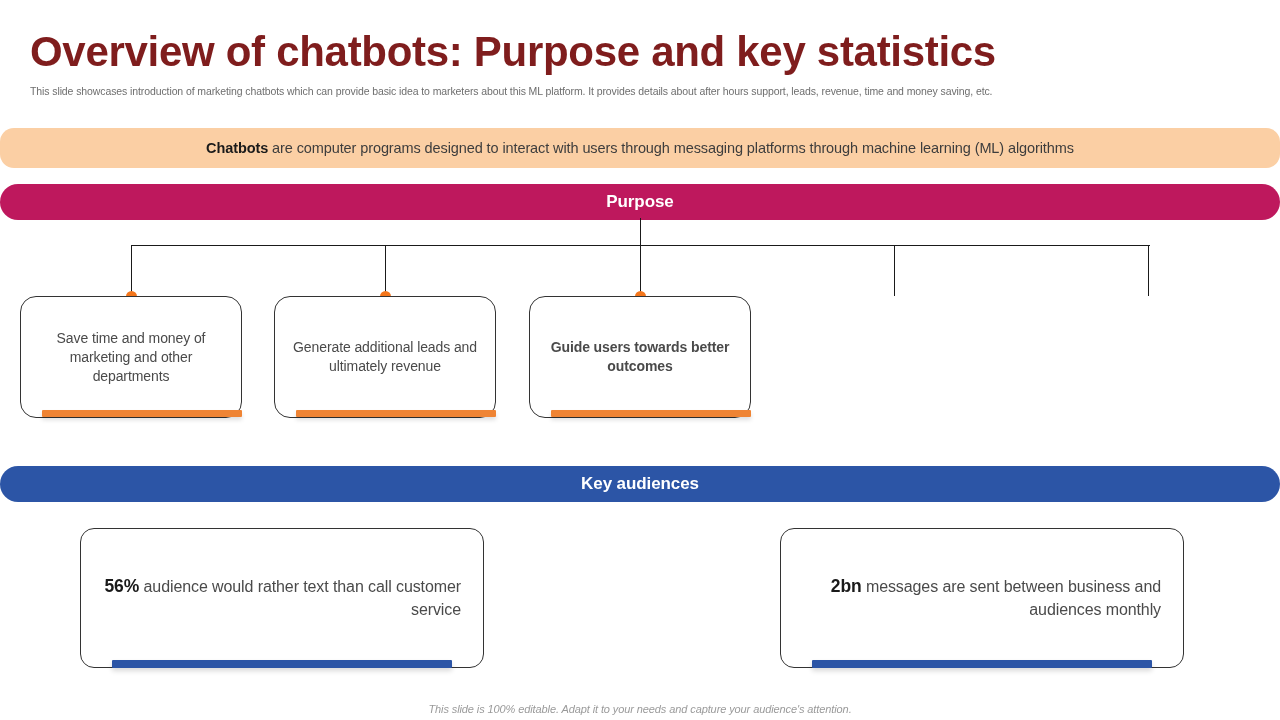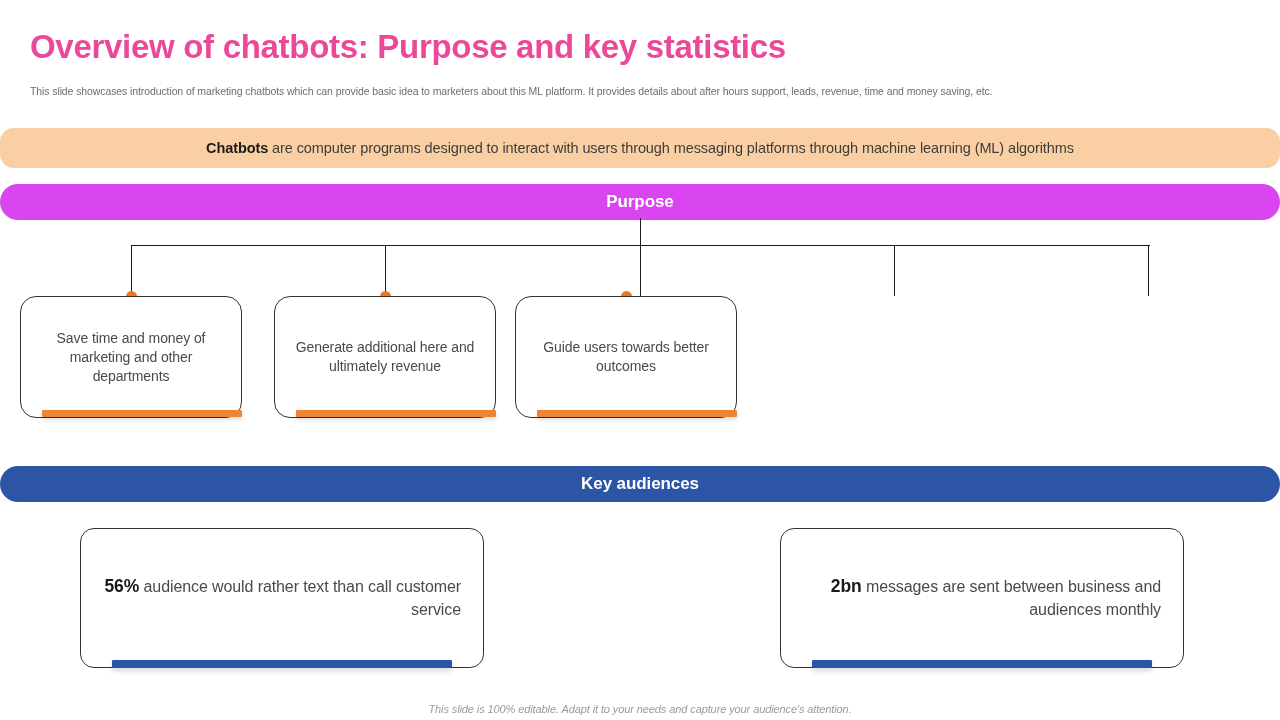--- a/index.html
+++ b/index.html
@@ -14,24 +14,24 @@
     overflow: hidden;
     font-family: "Liberation Sans", sans-serif;
     color: #404040;
   }
 
   
   .slide-title {
     position: absolute;
     left: 30px;
     top: 28px;
-    font-size: 33px;
+    font-size: 42px;
     font-weight: bold;
     letter-spacing: -0.3px;
-    color: #ec4899;
+    color: #7f1d1d;
     white-space: nowrap;
     text-align: right;
   }
   .slide-subtitle {
     position: absolute;
     left: 30px;
     top: 85px;
     width: 1230px;
     font-size: 10.5px;
     color: #6e6e6e;
@@ -74,21 +74,21 @@
     justify-content: center;
     color: #ffffff;
     font-size: 17px;
     font-weight: bold;
     letter-spacing: -0.1px;
   }
   .banner-purpose {
     left: 0;
     top: 184px;
     width: 1280px;
-    background: #d946ef;
+    background: #be185d;
   }
   .banner-stats {
     left: 0;
     top: 466px;
     width: 1280px;
     background: #2c55a6;
   }
 
   
   .tree {
@@ -252,26 +252,26 @@
     <div class="card-dot"></div>
     <div class="purpose-card">
       <div class="purpose-card-text">Save time and money  of marketing and other departments</div>
     </div>
     <div class="card-bottom-bar"></div>
   </div>
 
   <div class="purpose-card-wrap" style="left:274px;">
     <div class="card-dot"></div>
     <div class="purpose-card">
-      <div class="purpose-card-text">Generate  additional here and ultimately  revenue</div>
+      <div class="purpose-card-text">Generate  additional leads and ultimately  revenue</div>
     </div>
     <div class="card-bottom-bar"></div>
   </div>
 
-  <div class="purpose-card-wrap" style="left:515px;">
+  <div class="purpose-card-wrap" style="left:529px;font-weight:bold;">
     <div class="card-dot"></div>
     <div class="purpose-card">
       <div class="purpose-card-text">Guide users towards better outcomes</div>
     </div>
     <div class="card-bottom-bar"></div>
   </div>
 
 
 
 </div>

